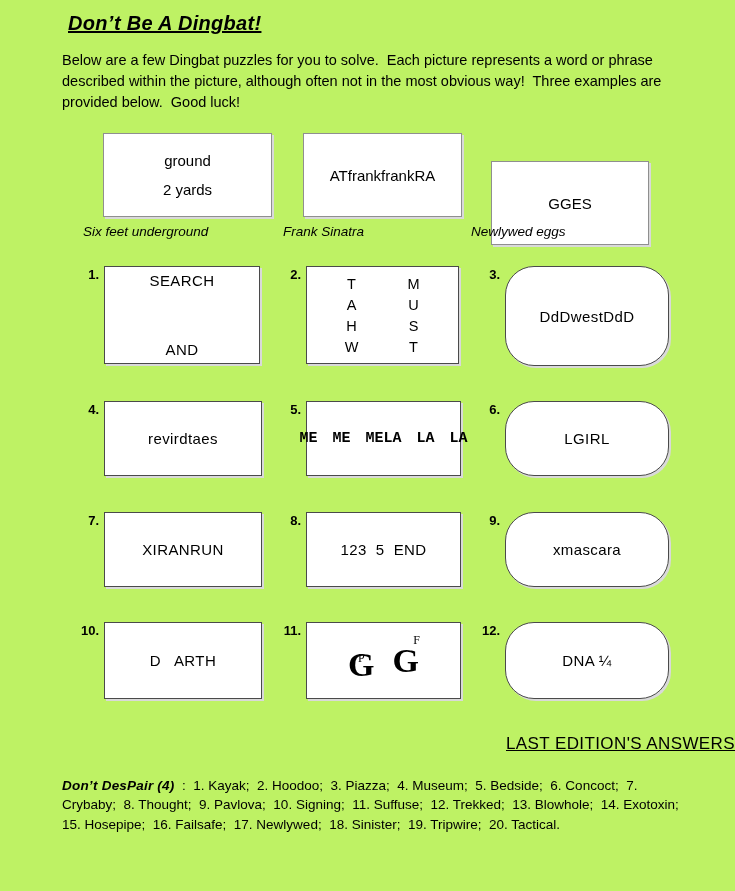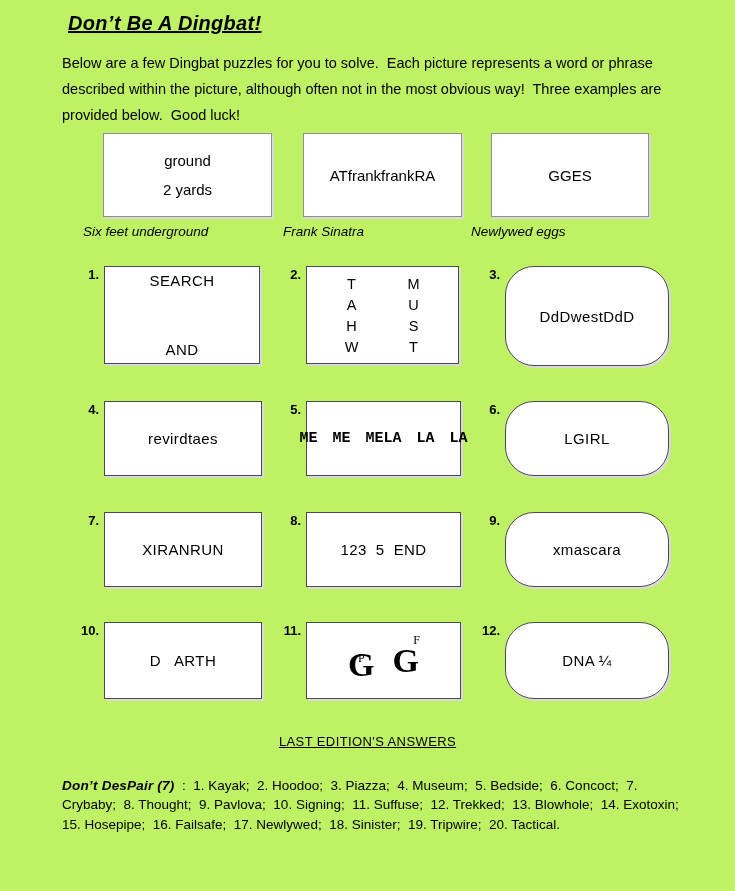--- a/index.html
+++ b/index.html
@@ -9,32 +9,32 @@
   }
   
   #title{
     position:absolute;left:68px;top:12px;
     font-size:20px;font-weight:bold;font-style:italic;
     text-decoration:underline;letter-spacing:0.3px;
   }
   
   #intro{
     position:absolute;left:62px;top:50px;width:618px;
-    font-size:14.5px;line-height:26px;white-space:pre-wrap;
+    font-size:14.5px;line-height:21px;white-space:pre-wrap;
   }
   
   .exbox{
     position:absolute;top:133px;height:82px;background:#fff;
     border:1px solid #8f8f8f;box-shadow:2px 2px 0 #d9d9d9;
     display:flex;flex-direction:column;align-items:center;justify-content:center;
     font-size:15px;line-height:29px;text-align:center;
   }
   .exbox0{left:103px;width:167px;}
   .exbox1{left:303px;width:157px;}
-  .exbox2{left:491px;width:156px;}
+  .exbox2{left:491px;width:156px;margin-top:28px;}
   .excap{
     position:absolute;top:224px;font-size:13.5px;font-style:italic;text-align:left;
   }
   .excap0{left:83px;width:207px;}
   .excap1{left:283px;width:197px;}
   .excap2{left:471px;width:196px;}
   
   .pnum{
     position:absolute;width:26px;text-align:right;
     font-size:13px;font-weight:bold;
@@ -64,22 +64,22 @@
   .pbox.gg{gap:12px;}
   .ggitem{position:relative;display:inline-block;padding:0 3px;}
   .bigg{font-family:"Liberation Serif","DejaVu Serif",serif;font-weight:bold;font-size:34px;line-height:1;}
   .gsmall-inside{position:absolute;top:3px;left:13px;
     font-family:"Liberation Serif","DejaVu Serif",serif;font-size:12px;font-weight:normal;}
   .gsmall-above{position:absolute;top:-11px;right:2px;
     font-family:"Liberation Serif","DejaVu Serif",serif;font-size:12px;font-weight:normal;}
   .ggitem.raised{margin-top:8px;}
   
   #answers-heading{
-    position:absolute;left:0;top:734px;width:735px;text-align:center;
-    font-size:13px;letter-spacing:0.4px;text-decoration:underline;
+    position:absolute;left:0;top:734px;width:735px;text-align:right;
+    font-size:17px;letter-spacing:0.4px;text-decoration:underline;
   }
   #answers-para{
     position:absolute;left:62px;top:762px;width:622px;
     font-size:13.5px;line-height:19.5px;white-space:pre-wrap;
   }
   #answers-para .lead{font-weight:bold;font-style:italic;letter-spacing:0.2px;}
 </style>
 </head>
 <body>
 
@@ -161,14 +161,14 @@
         <span class="ggitem raised"><span class="bigg">G</span><span class="gsmall-inside">P</span></span>
         <span class="ggitem"><span class="bigg">G</span><span class="gsmall-above">F</span></span>
       </div>
       <span class="pnum numcol2 numrow3">12.</span>
       <div class="pbox col2 row3">
         <div class="center-text">DNA ¼</div>
       </div>
     </div>
 
   <div id="answers-heading">LAST EDITION'S ANSWERS</div>
-  <p id="answers-para"><span class="lead">Don’t DesPair (7)</span><span id="answers-list">  :  1. Kayak;  2. Hoodoo;  3. Piazza;  4. Museum;  5. Bedside;  6. Concoct;  7. Crybaby;  8. Thought;  9. Pavlova;  10. Signing;  11. Suffuse;  12. Trekked;  13. Blowhole;  14. Exotoxin;  15. Hosepipe;  16. Failsafe;  17. Newlywed;  18. Sinister;  19. Tripwire;  20. Tactical.</span></p>
+  <p id="answers-para"><span class="lead">Don’t DesPair (4)</span><span id="answers-list">  :  1. Kayak;  2. Hoodoo;  3. Piazza;  4. Museum;  5. Bedside;  6. Concoct;  7. Crybaby;  8. Thought;  9. Pavlova;  10. Signing;  11. Suffuse;  12. Trekked;  13. Blowhole;  14. Exotoxin;  15. Hosepipe;  16. Failsafe;  17. Newlywed;  18. Sinister;  19. Tripwire;  20. Tactical.</span></p>
 </div>
 
 </body></html>

